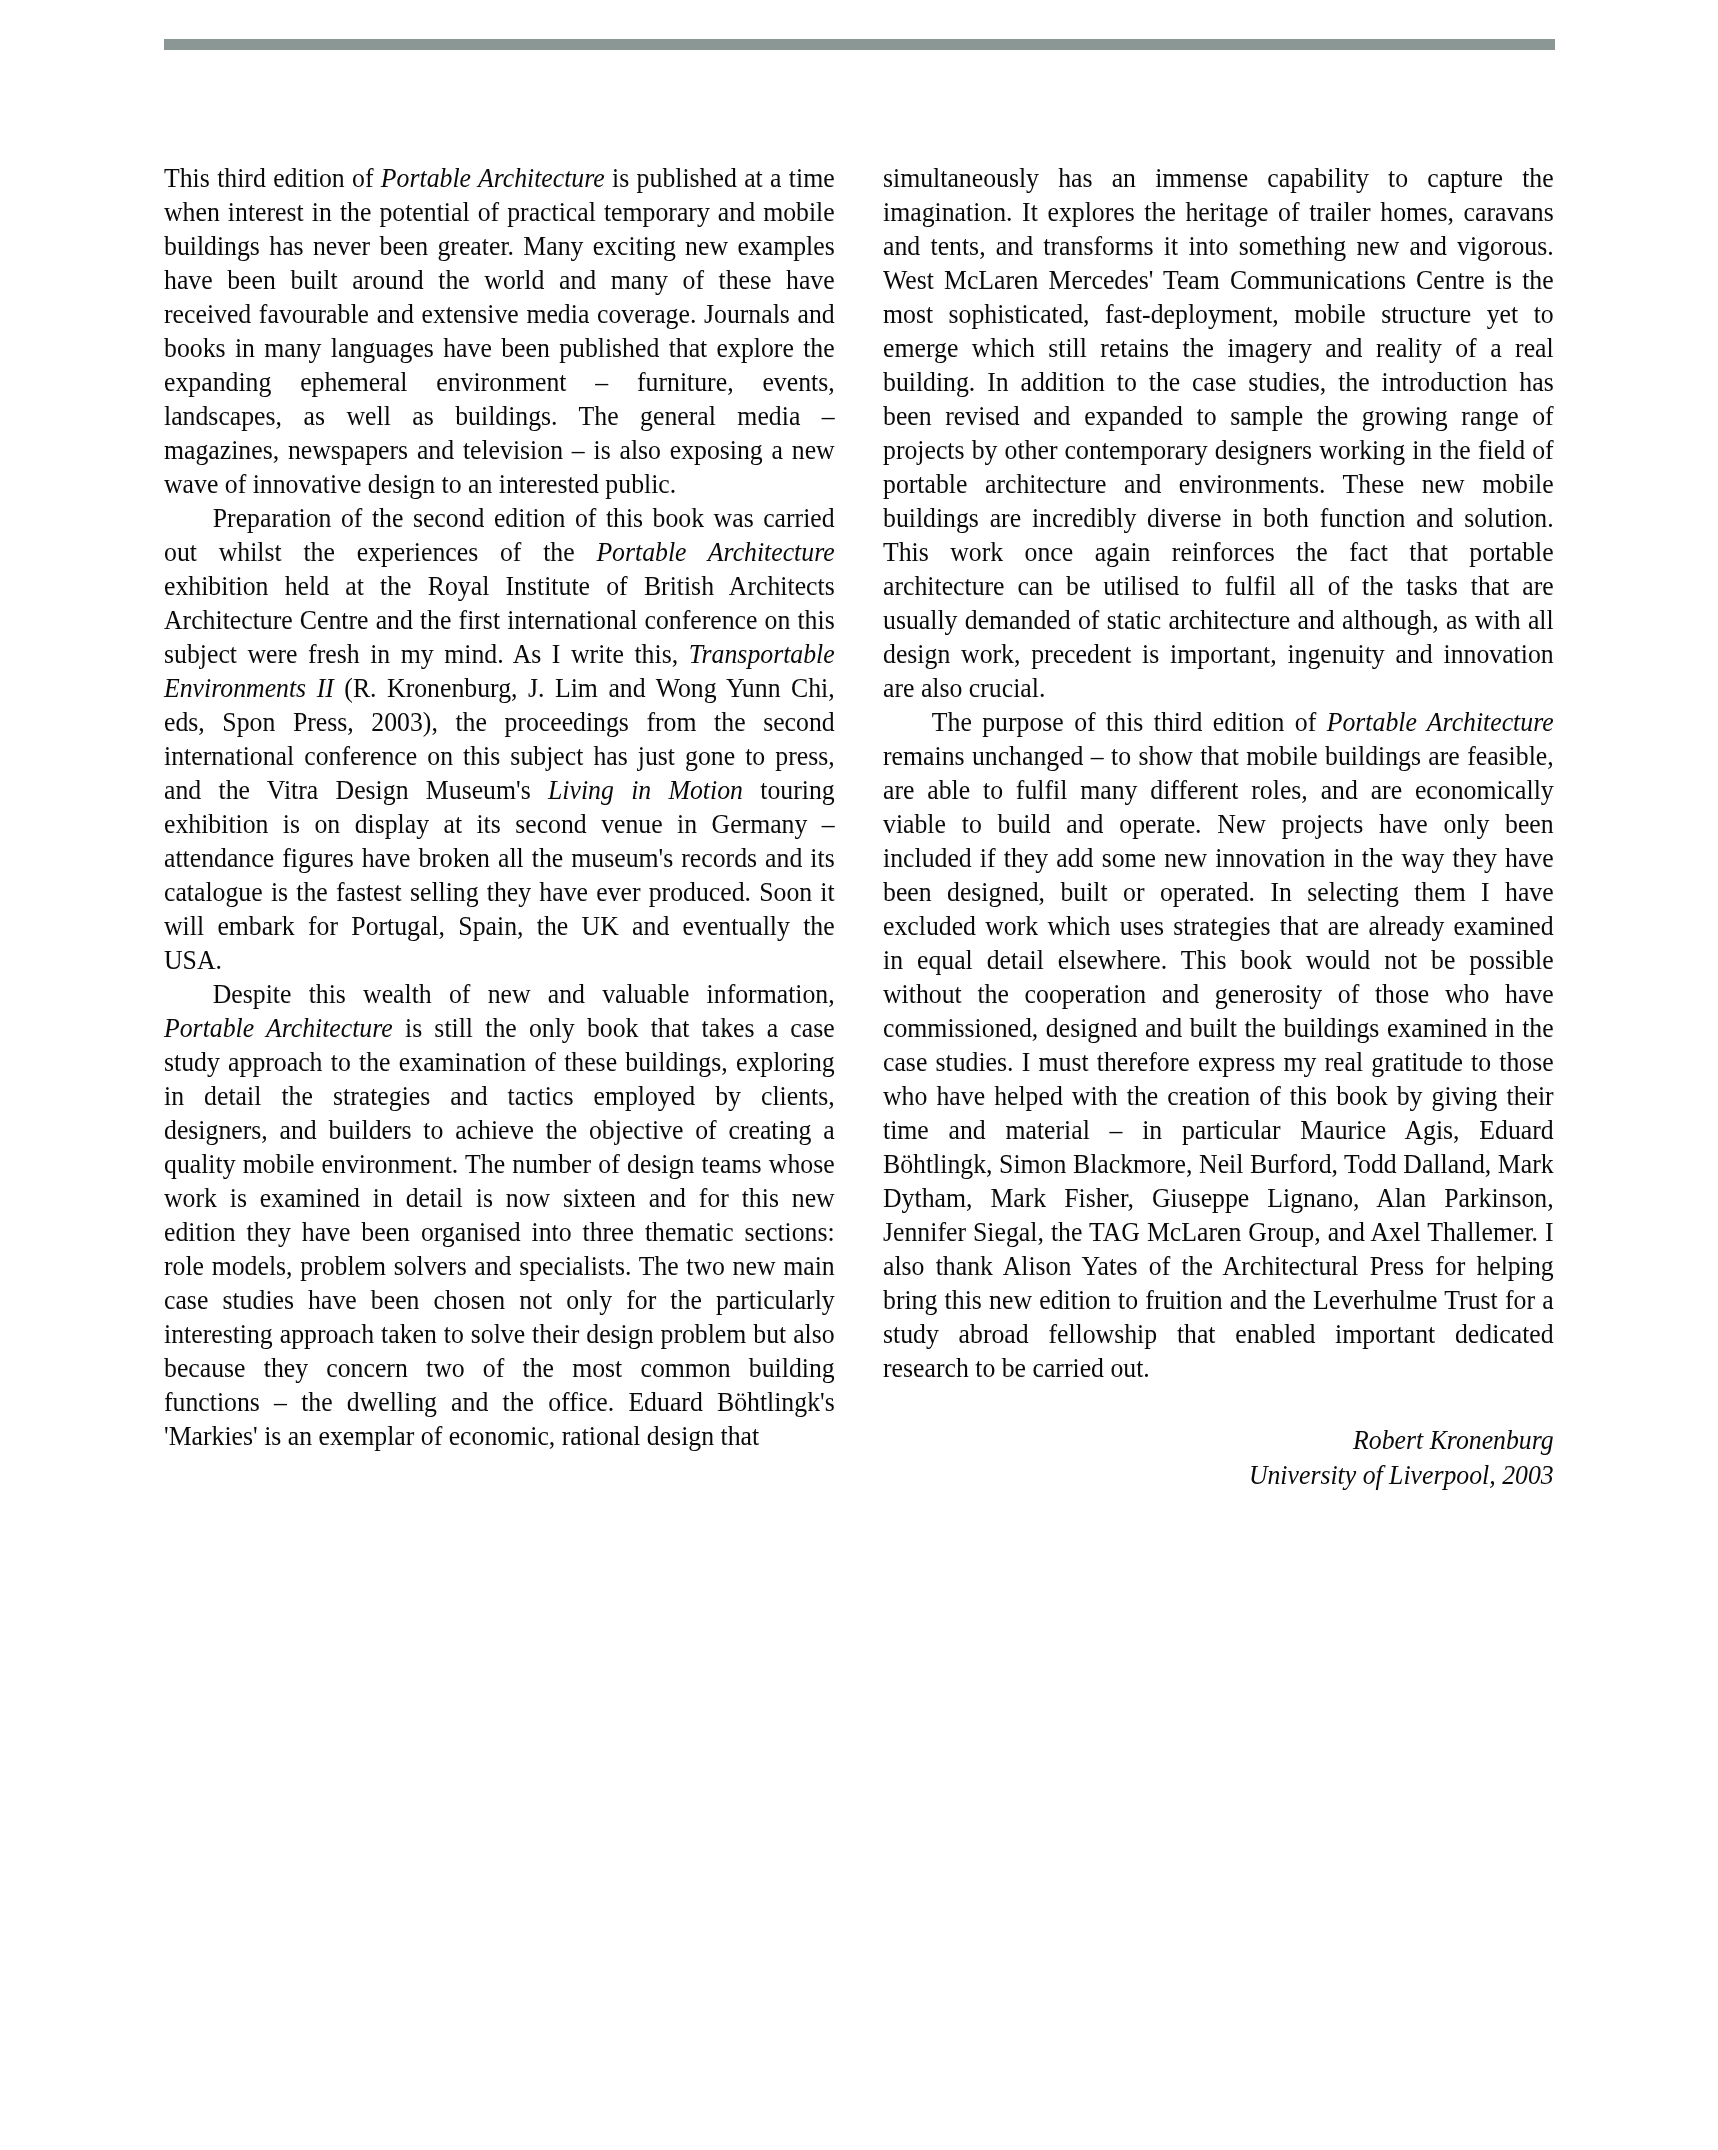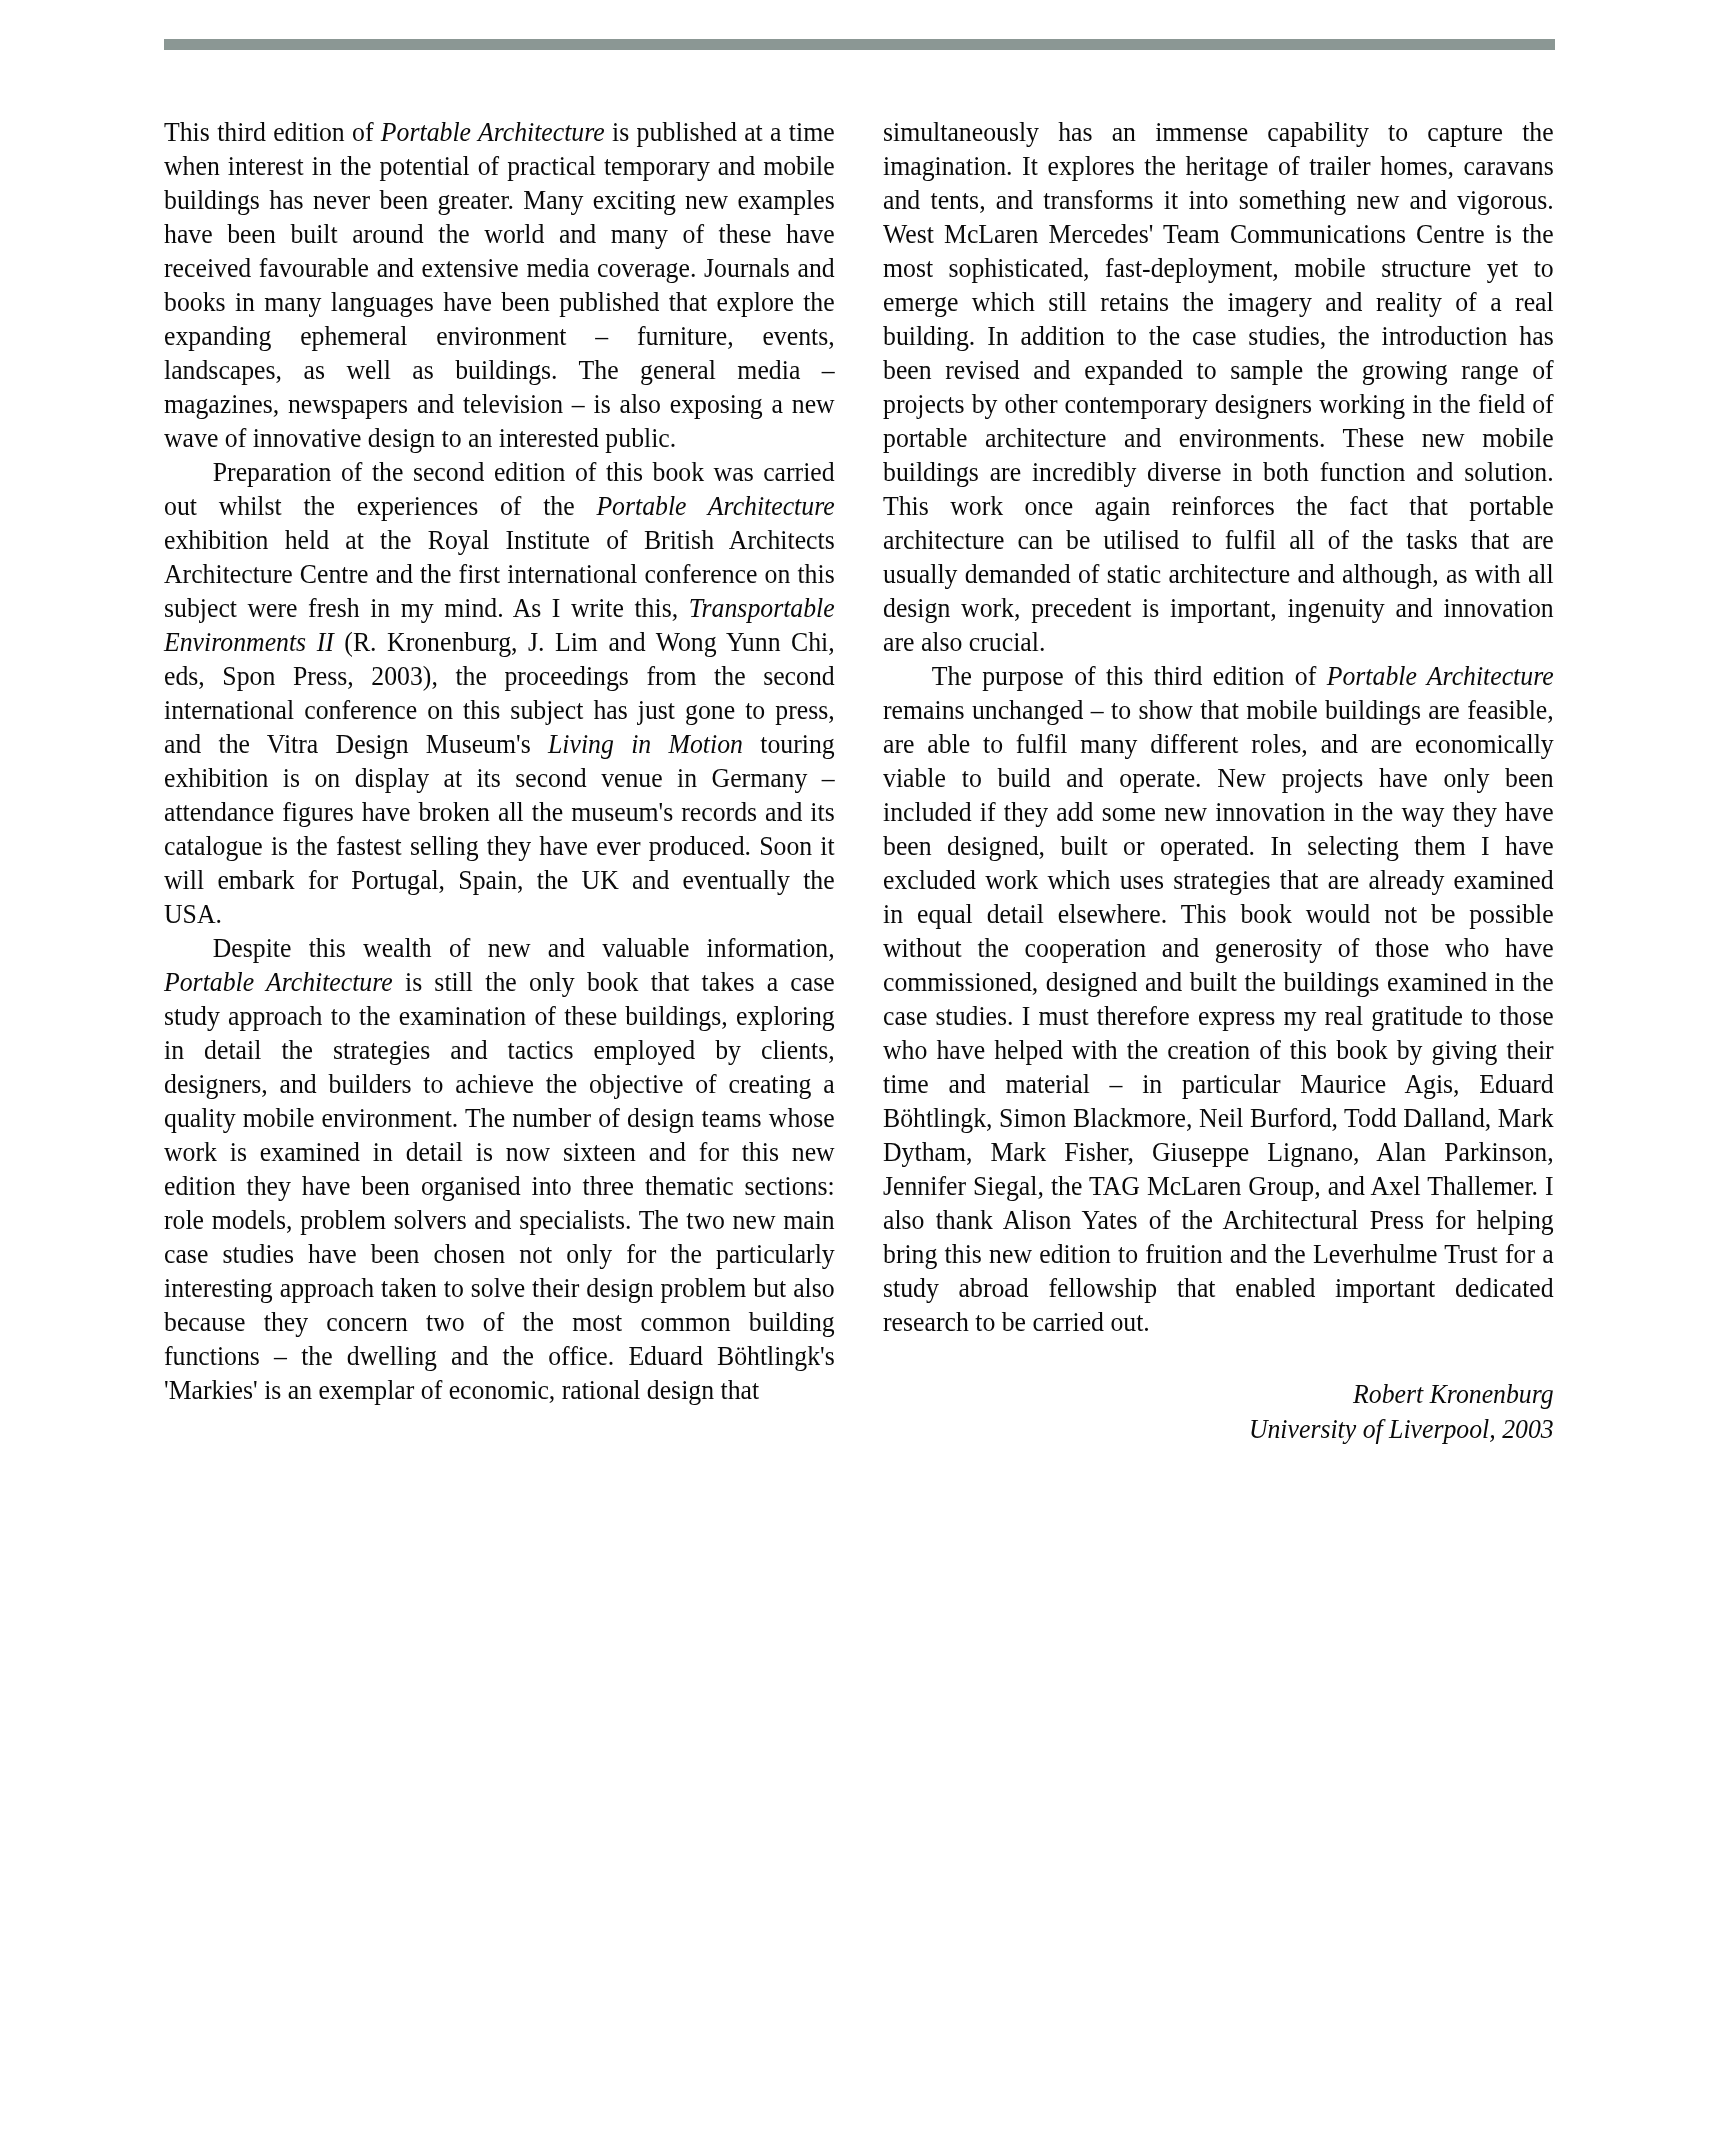--- a/index.html
+++ b/index.html
@@ -37,21 +37,21 @@
     letter-spacing: -2px;
   }
   .rule {
     margin-top: 39px;
     height: 11.3px;
     width: 1391px;
     background: #8b9794;
   }
   .columns {
     position: relative;
-    margin-top: 65px;
+    margin-top: 111px;
     height: 1644px;
   }
   .col {
     position: absolute;
     top: 0;
     width: 729px;
     transform: scaleX(0.92);
     transform-origin: 0 0;
     font-size: 28px;
     line-height: 34px;

